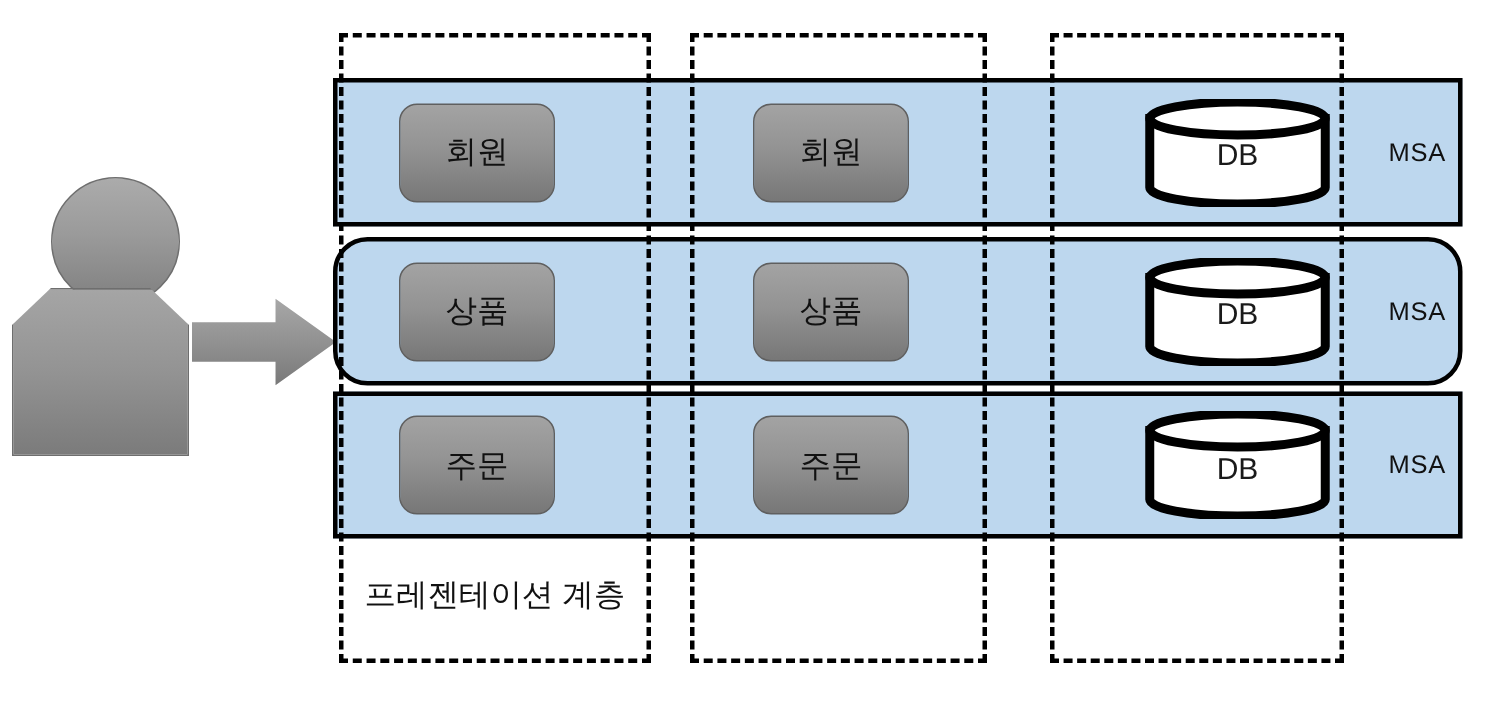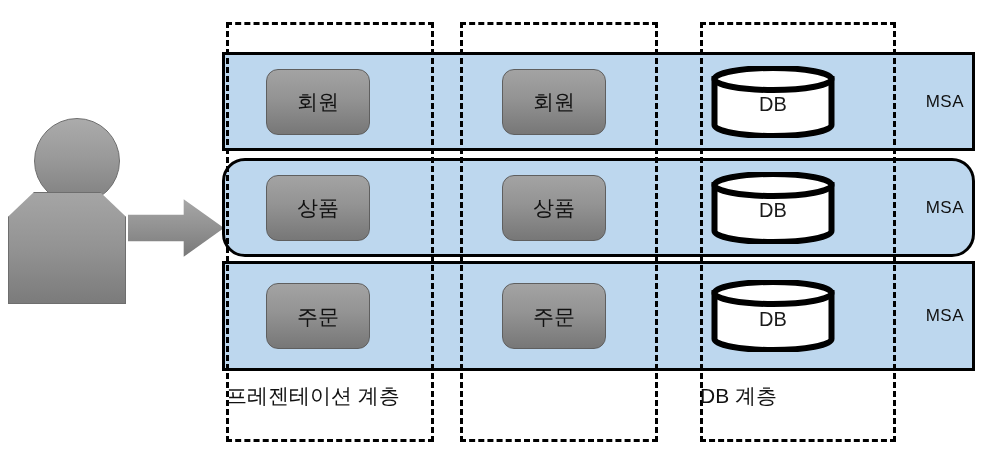--- a/index.html
+++ b/index.html
@@ -21,53 +21,53 @@
   
   .arrow{position:absolute;left:128px;top:198px;width:96px;height:60px;
       background:linear-gradient(to bottom,#a8a8a8 0%,#8f8f8f 55%,#787878 100%);
       clip-path:polygon(0% 28%,58% 28%,58% 2%,100% 50%,58% 98%,58% 72%,0% 72%);}
 
   
   .row{position:absolute;left:222px;width:753px;background:#bdd7ee;
        border:3px solid #000;box-sizing:border-box;}
   .row-1{top:52px;height:99px;}
   .row-2{top:158px;height:99px;border-radius:23px;}
-  .row-3{top:261px;height:110px;padding-left:32px;}
+  .row-3{top:261px;height:98px;padding-left:32px;}
 
   
   .chip{position:absolute;top:50%;transform:translateY(-50%);
         width:104px;height:66px;border-radius:12px;
         background:linear-gradient(to bottom,#a3a3a3 0%,#939393 45%,#777777 100%);
         border:1px solid #5f5f5f;box-sizing:border-box;
         display:flex;align-items:center;justify-content:center;
         font-size:21px;color:#111;line-height:1;}
   .chip-pres{left:41px;}
   .chip-biz{left:277px;}
 
   
-  .db{position:absolute;left:484px;top:50%;transform:translateY(-50%);
+  .db{position:absolute;left:536px;top:50%;transform:translateY(-50%);
       width:128px;height:72px;}
   .db svg{display:block;width:128px;height:72px;}
   .db-label{position:absolute;left:0;top:0;width:128px;height:72px;
       display:flex;align-items:center;justify-content:center;
       font-size:20px;color:#1a1a1a;padding-top:6px;box-sizing:border-box;}
 
   
   .msa{position:absolute;right:8px;top:50%;transform:translateY(-50%);
        font-size:17px;color:#111;letter-spacing:.5px;}
 
   
   .layer{position:absolute;border:3px dashed #000;box-sizing:border-box;
          background:transparent;}
   .layer-pres{left:226px;top:22px;width:208px;height:420px;}
   .layer-biz{left:460px;top:22px;width:198px;height:420px;}
   .layer-db {left:700px;top:22px;width:196px;height:420px;}
 
   .layer-label{position:absolute;left:0;width:100%;top:382px;
-      font-size:21px;color:#111;}
+      text-align:center;font-size:21px;color:#111;}
   .lbl-pres{left:226px;width:208px;}
   .lbl-biz{left:460px;width:198px;}
   .lbl-db{left:700px;width:196px;}
 </style>
 </head>
 <body>
 
 <div class="stage">
 
   <div class="actor">
@@ -126,15 +126,14 @@
       <div class="db-label">DB</div>
     </div>
     <div class="msa">MSA</div>
   </div>
 
   <div class="layer layer-pres"></div>
   <div class="layer layer-biz"></div>
   <div class="layer layer-db"></div>
 
   <div class="layer-label lbl-pres">프레젠테이션 계층</div>
-  <div class="layer-label lbl-db">DB 계층</div>
 
 </div>
 
 </body></html>

